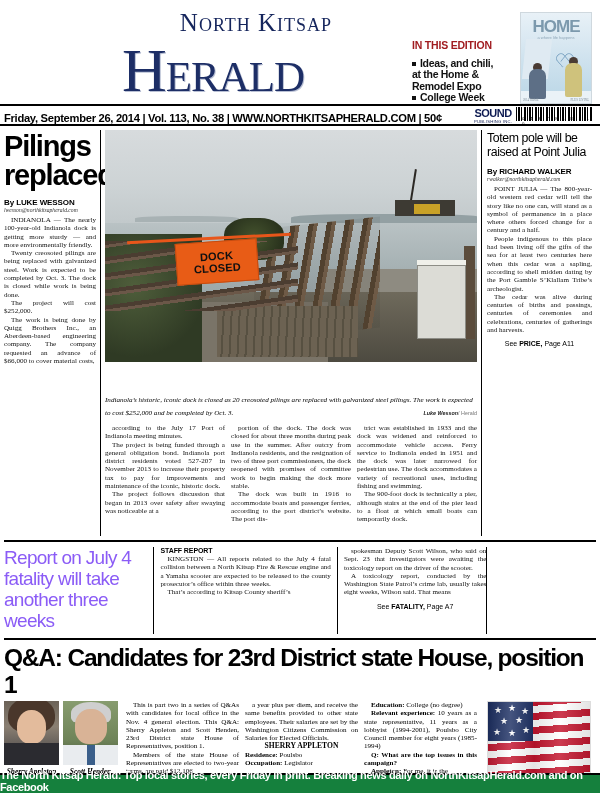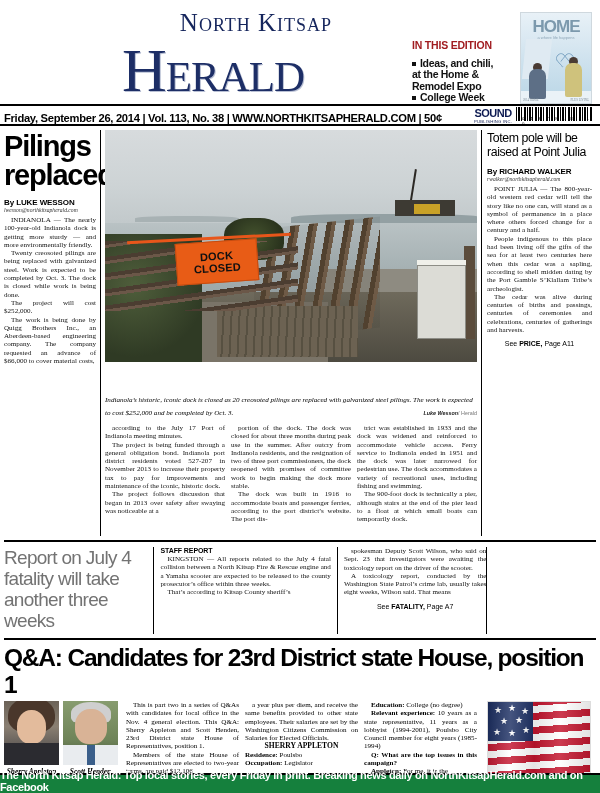--- a/index.html
+++ b/index.html
@@ -226,21 +226,21 @@
   .hr-thick { border-top:2px solid #000; margin: 4px 4px 0 4px; }
 
   
   .story2 { display:flex; padding: 5px 4px 0 4px; height:92px;}
   .s2-left { width: 150px; padding-right:6px; }
   .s2-mid { width: 184px; border-left:1px solid #000; padding: 0 6px; }
   .s2-right { width: 150px; border-left:1px solid #000; padding-left:6px; }
   .s2-right2 { width: 110px; border-left:1px solid #000; padding-left:6px; }
   .hl-med {
     font-family:"Liberation Sans", sans-serif; font-weight:400;
-    font-size: 19px; line-height: 21px; letter-spacing:-0.7px; color:#737373;
+    font-size: 19px; line-height: 21px; letter-spacing:-0.7px; color:#8b5cf6;
   }
   .kicker {
     font-family:"Liberation Sans", sans-serif; font-weight:bold;
     font-size:7px; letter-spacing:-0.1px; margin-bottom:1px;
   }
   .jumpline {
     font-family:"Liberation Sans", sans-serif; font-size:7px;
     text-align:center; margin-top:6px;
   }
   .jumpline b { font-weight:bold; }

